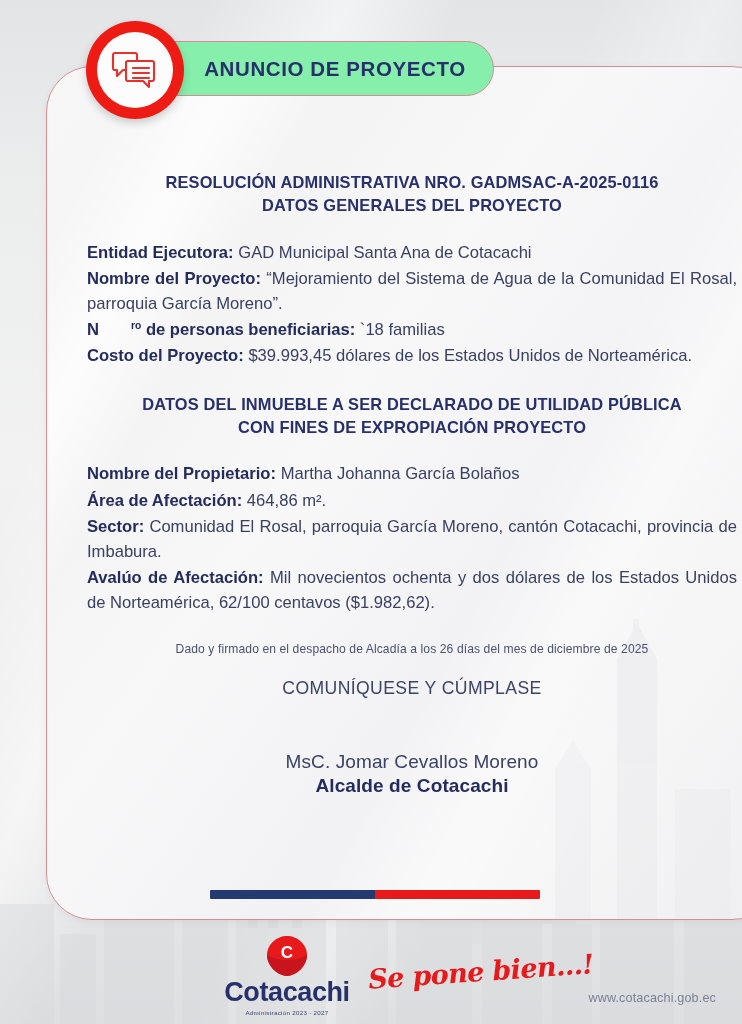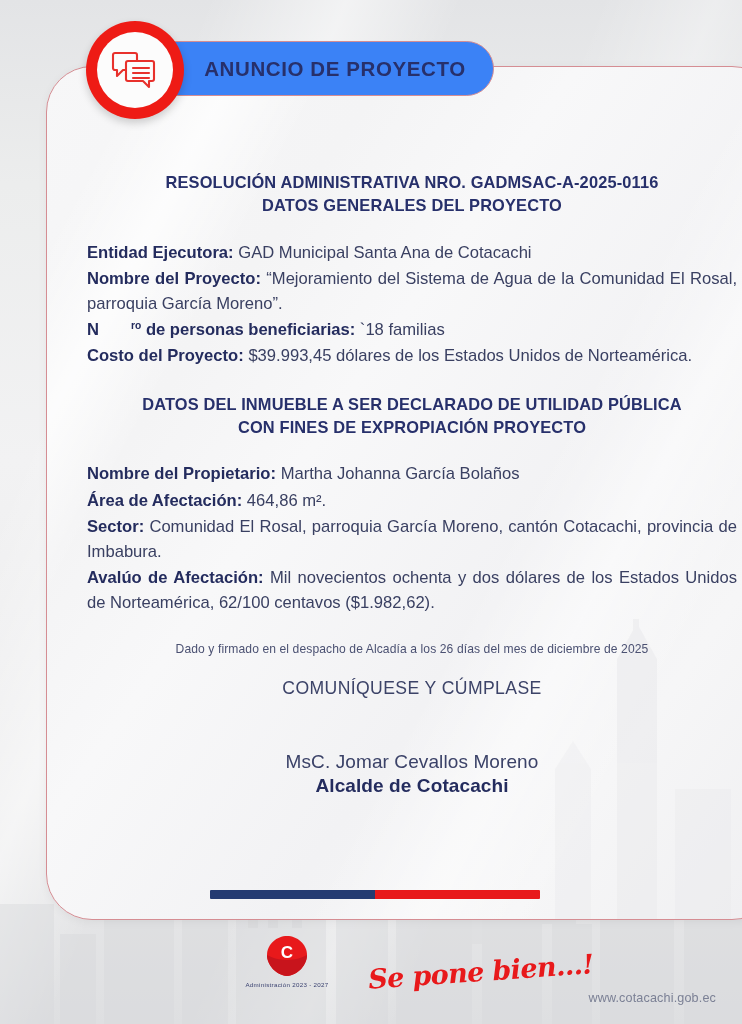--- a/index.html
+++ b/index.html
@@ -62,21 +62,21 @@
     pointer-events:none;
   }
 
   
   .header-pill {
     position:absolute;
     left:120px; top:41px;
     width:374px; height:55px;
     border:1.3px solid #d58d93;
     border-radius:28px;
-    background:#3b82f6;
+    background:#86efac;
     display:flex;
     align-items:center;
     justify-content:center;
     z-index:3;
     text-align:center;
   }
   .header-pill-label {
     font-size:20.5px;
     font-weight:bold;
     letter-spacing:.6px;
@@ -375,19 +375,20 @@
 <div class="footer">
 
   <div class="brand">
     <div class="brand-mark">
       <svg width="44" height="44" viewBox="0 0 44 44">
         <path d="M22 2 C32 2 42 10 42 21 C42 31 33 41 22 42 C11 41 2 31 2 21 C2 10 12 2 22 2 Z" fill="#e8191b"></path>
         <path d="M22 42 C11 41 2 31 2 21 C2 21 10 26 22 26 C34 26 42 21 42 21 C42 31 33 41 22 42 Z" fill="#c8141c"></path>
         <text x="22" y="24" text-anchor="middle" font-family="Liberation Sans, sans-serif" font-size="17" font-weight="bold" fill="#ffffff">C</text>
       </svg>
     </div>
+    <div class="brand-name">Cotacachi</div>
     <div class="brand-sub">Administración 2023 - 2027</div>
   </div>
 
   <div class="slogan">Se pone bien...!</div>
 
   <div class="website">www.cotacachi.gob.ec</div>
 </div>
 
 </body></html>

